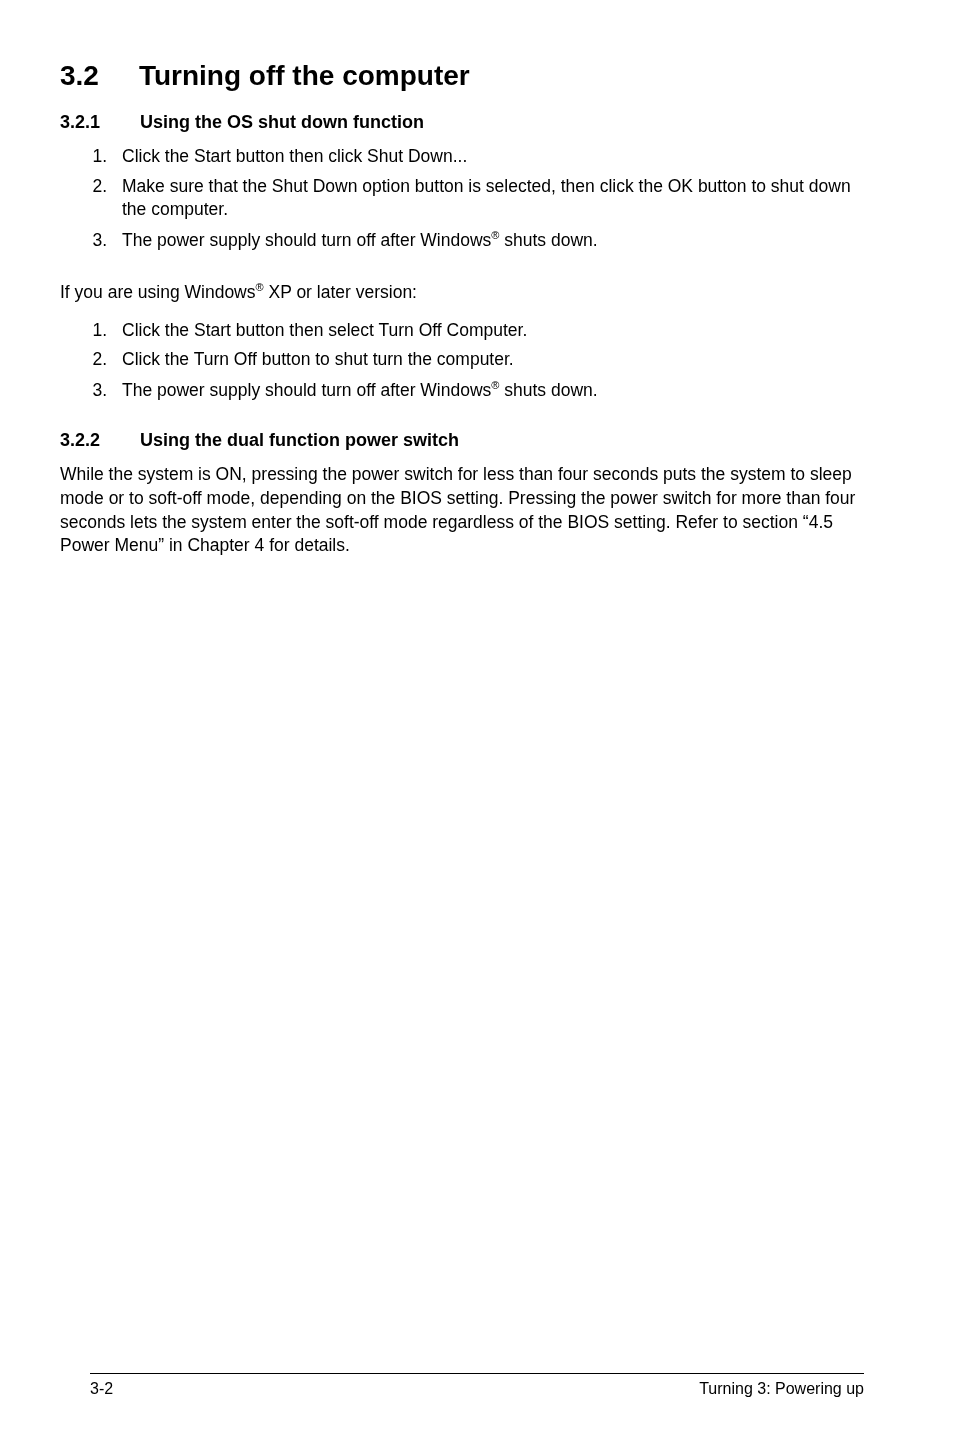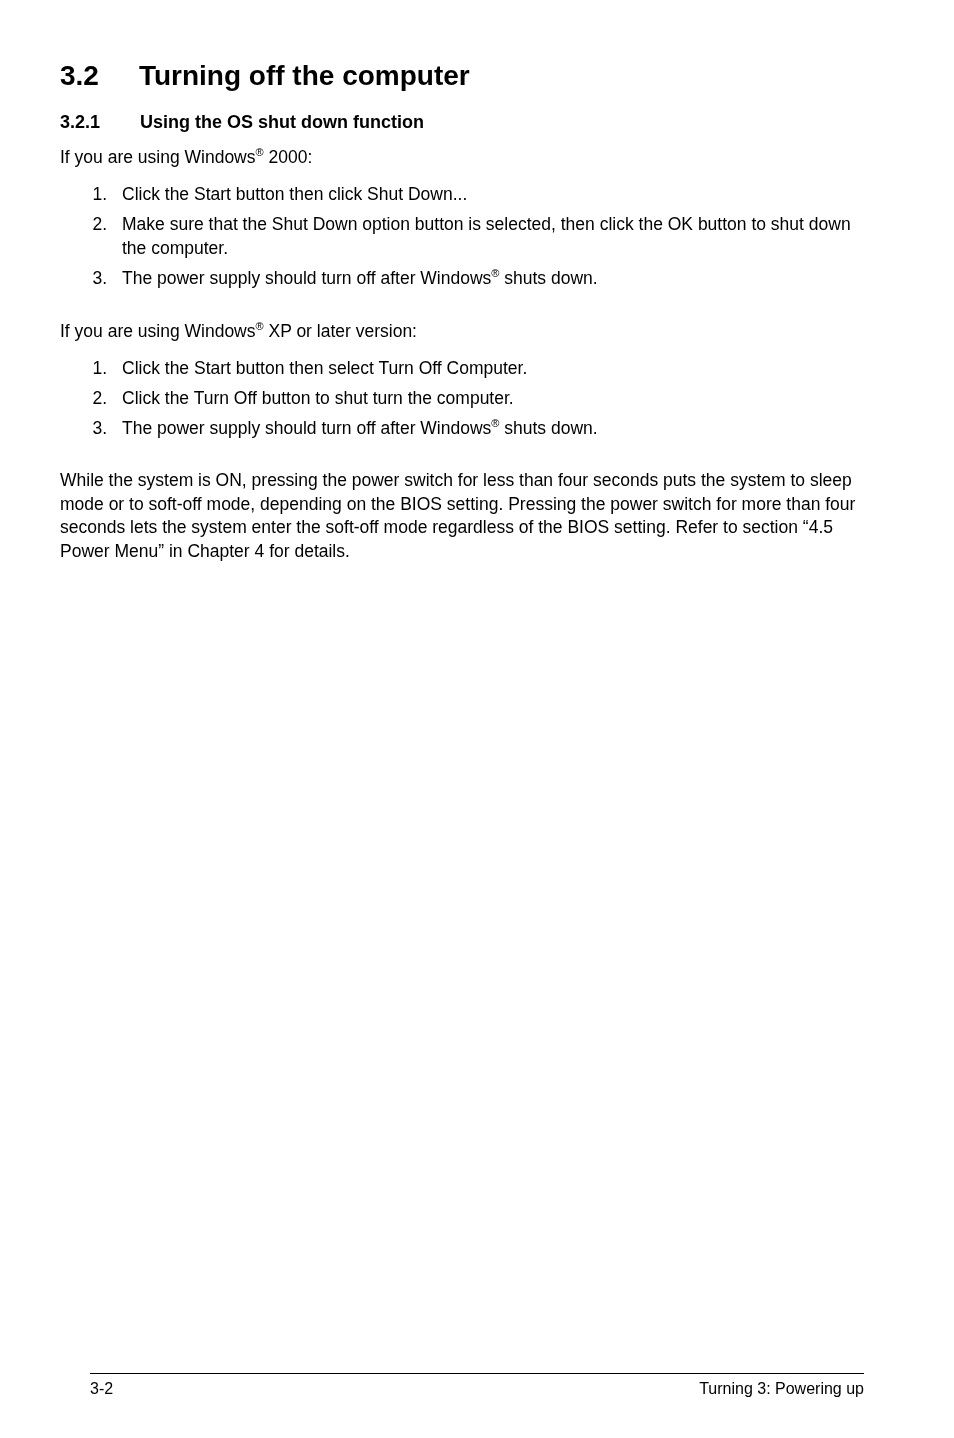--- a/index.html
+++ b/index.html
@@ -77,23 +77,20 @@
 
   <div class="section-title">
     <span class="num">3.2</span><span>Turning off the computer</span>
   </div>
 
   <div class="subsection-title">
     <span class="num">3.2.1</span><span>Using the OS shut down function</span>
   </div>
 
   <div class="content-block">
-    <p>
-      <span>If you are using Windows</span><span class="super">®</span><span> 2000:</span>
-    </p>
     <ol>
       <li>Click the Start button then click Shut Down...</li>
       <li>Make sure that the Shut Down option button is selected, then click the OK button to shut down the computer.</li>
       <li>
         <span>The power supply should turn off after Windows</span><span class="super">®</span><span> shuts down.</span>
       </li>
     </ol>
   </div>
 
   <div class="content-block">
@@ -102,20 +99,23 @@
     </p>
     <ol>
       <li>Click the Start button then select Turn Off Computer.</li>
       <li>Click the Turn Off button to shut turn the computer.</li>
       <li>
         <span>The power supply should turn off after Windows</span><span class="super">®</span><span> shuts down.</span>
       </li>
     </ol>
   </div>
 
+  <div class="subsection-title">
+    <span class="num">3.2.2</span><span>Using the dual function power switch</span>
+  </div>
 
   <p>While the system is ON, pressing the power switch for less than four seconds puts the system to sleep mode or to soft-off mode, depending on the BIOS setting. Pressing the power switch for more than four seconds lets the system enter the soft-off mode regardless of the BIOS setting. Refer to section  “4.5  Power Menu” in Chapter 4 for details.</p>
 
   <div class="footer">
     <span>3-2</span>
     <span>Turning 3: Powering up</span>
   </div>
 
 </div>
 

